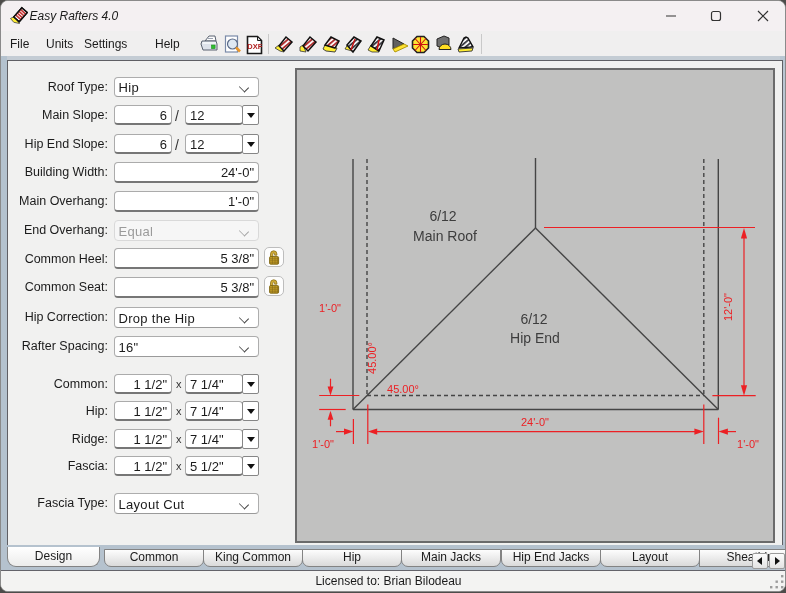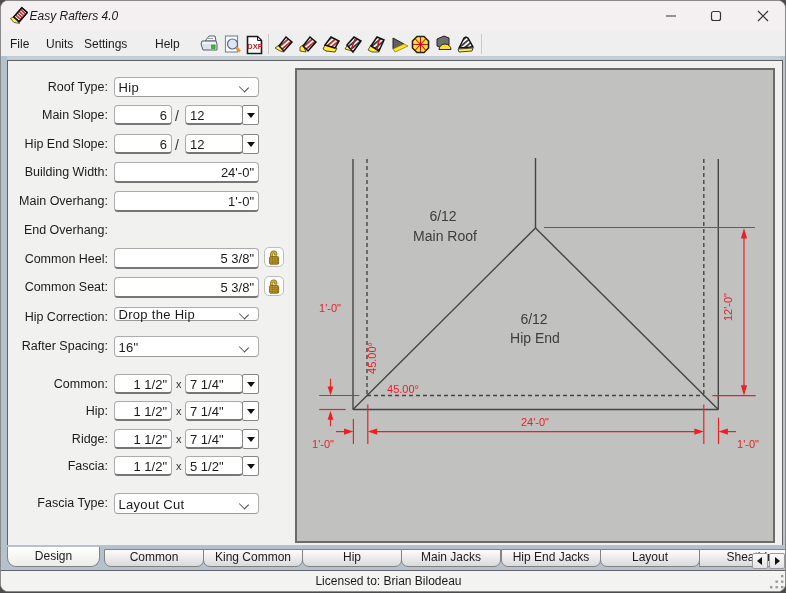--- a/index.html
+++ b/index.html
@@ -250,20 +250,24 @@
   <div class="ddbtn" style="left:241px;top:133px;width:17px;height:20px"></div>
 
   <div class="inp" style="left:113px;top:161px;width:145px;height:21px">
       <span class="v">24'-0"</span>
     </div>
 
   <div class="inp" style="left:113px;top:190px;width:145px;height:21px">
       <span class="v">1'-0"</span>
     </div>
 
+  <div class="combo" style="left:113px;top:219px;width:145px;height:21px;background:#f6f6f6;border-color:#d9d9d9;color:#9a9a9a">
+      <span class="v">Equal</span>
+      <span class="chev" style="opacity:.45"></span>
+    </div>
 
   <div class="inp" style="left:113px;top:247px;width:145px;height:21px">
       <span class="v">5 3/8"</span>
     </div>
   <div class="lockbtn" style="left:263px;top:246px">
       <svg width="18" height="19" viewBox="0 0 18 19" style="position:absolute;left:0;top:0">
   <path d="M5.5,9 v-3 a3.2,3.2 0 0 1 6.4,0 v1.2 h-2.3 v-1.2 a0.9,0.9 0 0 0 -1.8,0 v3 z" fill="#d4af37" stroke="#8a6d1a" stroke-width="0.8"></path>
   <rect x="4.6" y="8.6" width="9" height="7.6" rx="1" fill="#c9a227" stroke="#7a6210" stroke-width="0.9"></rect>
   <g stroke="#8a6d1a" stroke-width="0.7">
           <line x1="5" y1="10.8" x2="13.4" y2="10.8"></line>
@@ -287,21 +291,21 @@
           <line x1="5" y1="10.8" x2="13.4" y2="10.8"></line>
           <line x1="5" y1="12.8" x2="13.4" y2="12.8"></line>
           <line x1="5" y1="14.8" x2="13.4" y2="14.8"></line>
           <line x1="7.4" y1="9" x2="7.4" y2="16"></line>
           <line x1="10" y1="9" x2="10" y2="16"></line>
           <line x1="12.4" y1="9" x2="12.4" y2="16"></line>
         </g>
 </svg>
     </div>
 
-  <div class="combo" style="left:113px;top:306px;width:145px;height:14px">
+  <div class="combo" style="left:113px;top:306px;width:145px;height:21px">
       <span class="v">Drop the Hip</span>
       <span class="chev"></span>
     </div>
 
   <div class="combo" style="left:113px;top:335px;width:145px;height:21px">
       <span class="v">16"</span>
       <span class="chev"></span>
     </div>
 
   <div class="inp" style="left:113px;top:373px;width:58px;height:20px">

